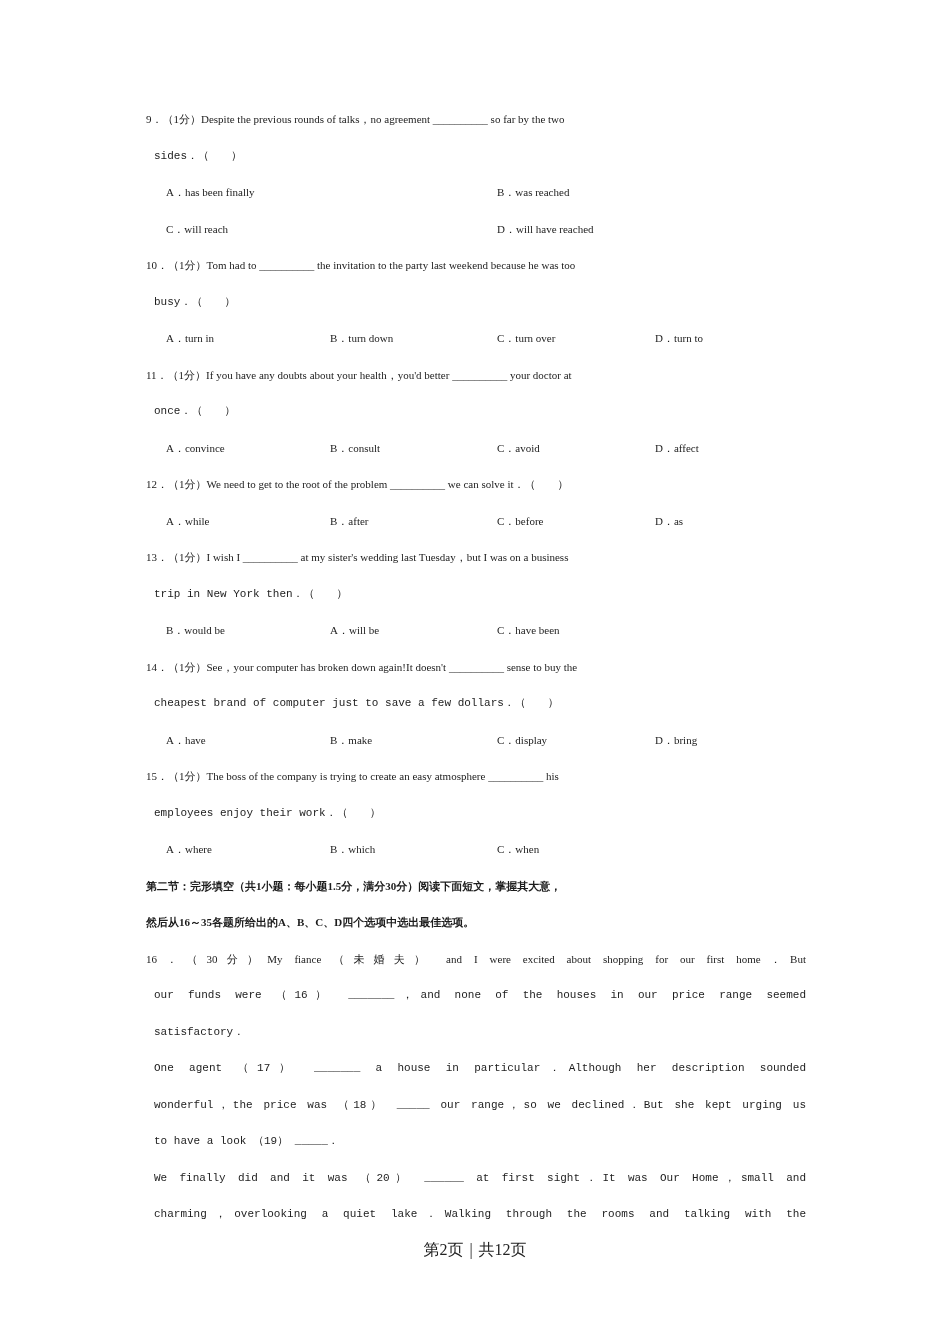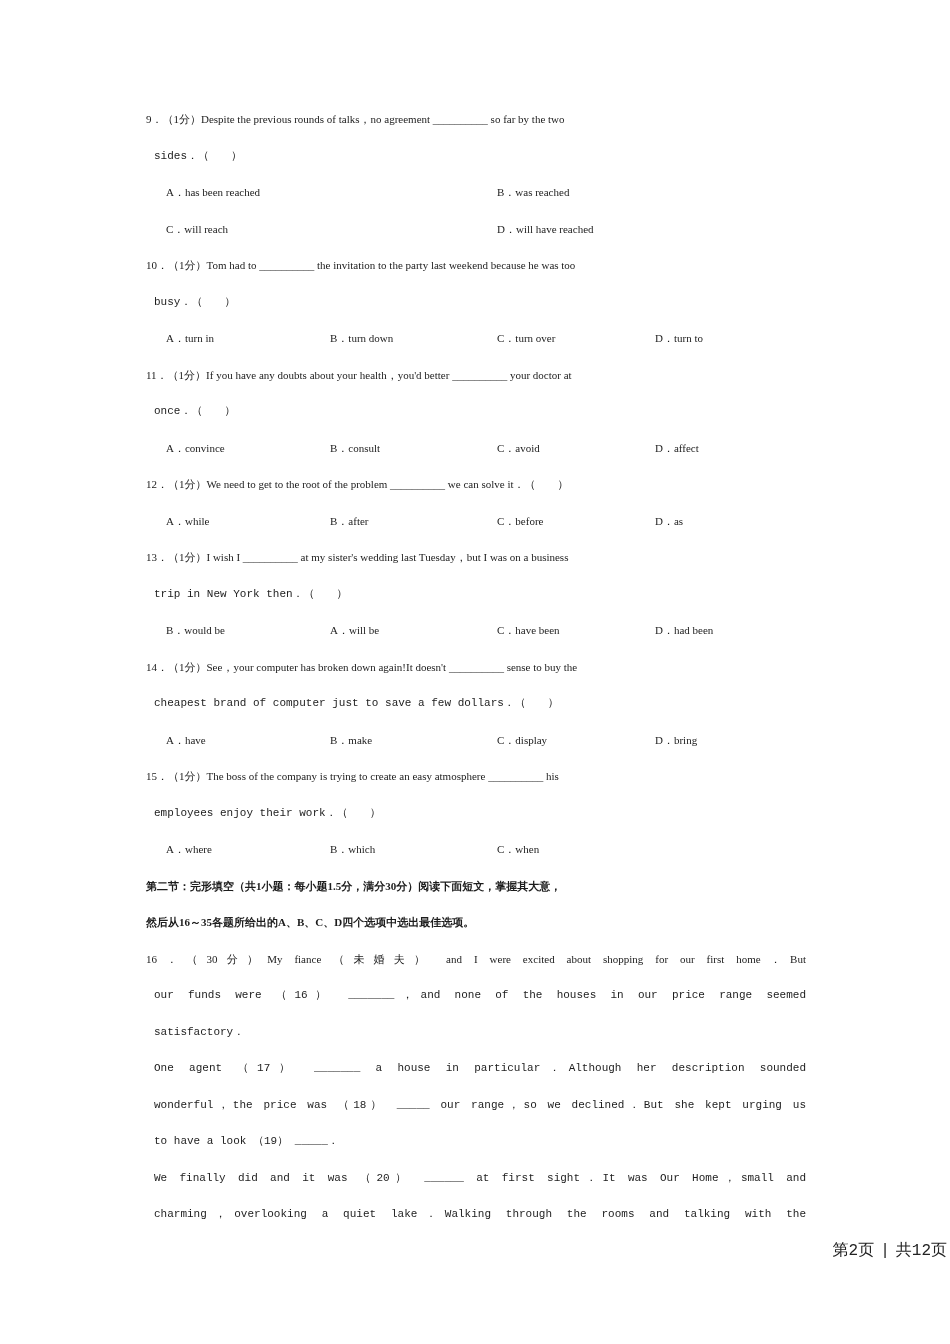--- a/index.html
+++ b/index.html
@@ -28,37 +28,37 @@
     display: grid;
     margin-left: 20px;
     grid-template-columns: 164px 167px 158px 1fr;
   }
   .opts.two { grid-template-columns: 331px 1fr; }
   .opt { white-space: nowrap; }
   .section-heading { font-weight: bold; }
   .para { margin: 0; }
   .footer {
     position: absolute; left: 0; right: 0; top: 1240px;
-    text-align: right;
-    font-family: Liberation Mono, monospace;
+    text-align: center;
+    font-family: Liberation Serif, serif;
     font-size: 16px; color: #222;
   }
   .footer span { margin: 0 3px; }
 </style>
 </head>
 <body>
 
 <div class="page">
   <div class="content">
 
     <div class="question">
       <div class="ln">9．（1分）Despite the previous rounds of talks，no agreement __________ so far by the two</div>
       <div class="ln indent">sides．（　　）</div>
       <div class="opts two">
-        <div class="opt">A．has been reached</div>
+        <div class="opt">A．has been finally</div>
         <div class="opt">B．was reached</div>
       </div>
       <div class="opts two">
         <div class="opt">C．will reach</div>
         <div class="opt">D．will have reached</div>
       </div>
     </div>
 
     <div class="question">
       <div class="ln">10．（1分）Tom had to __________ the invitation to the party last weekend because he was too</div>
@@ -92,21 +92,20 @@
       </div>
     </div>
 
     <div class="question">
       <div class="ln">13．（1分）I wish I __________ at my sister's wedding last Tuesday，but I was on a business</div>
       <div class="ln indent">trip in New York then．（　　）</div>
       <div class="opts">
         <div class="opt">B．would be</div>
         <div class="opt">A．will be</div>
         <div class="opt">C．have been</div>
-        <div class="opt">D．had been</div>
       </div>
     </div>
 
     <div class="question">
       <div class="ln">14．（1分）See，your computer has broken down again!It doesn't __________ sense to buy the</div>
       <div class="ln indent">cheapest brand of computer just to save a few dollars．（　　）</div>
       <div class="opts">
         <div class="opt">A．have</div>
         <div class="opt">B．make</div>
         <div class="opt">C．display</div>

